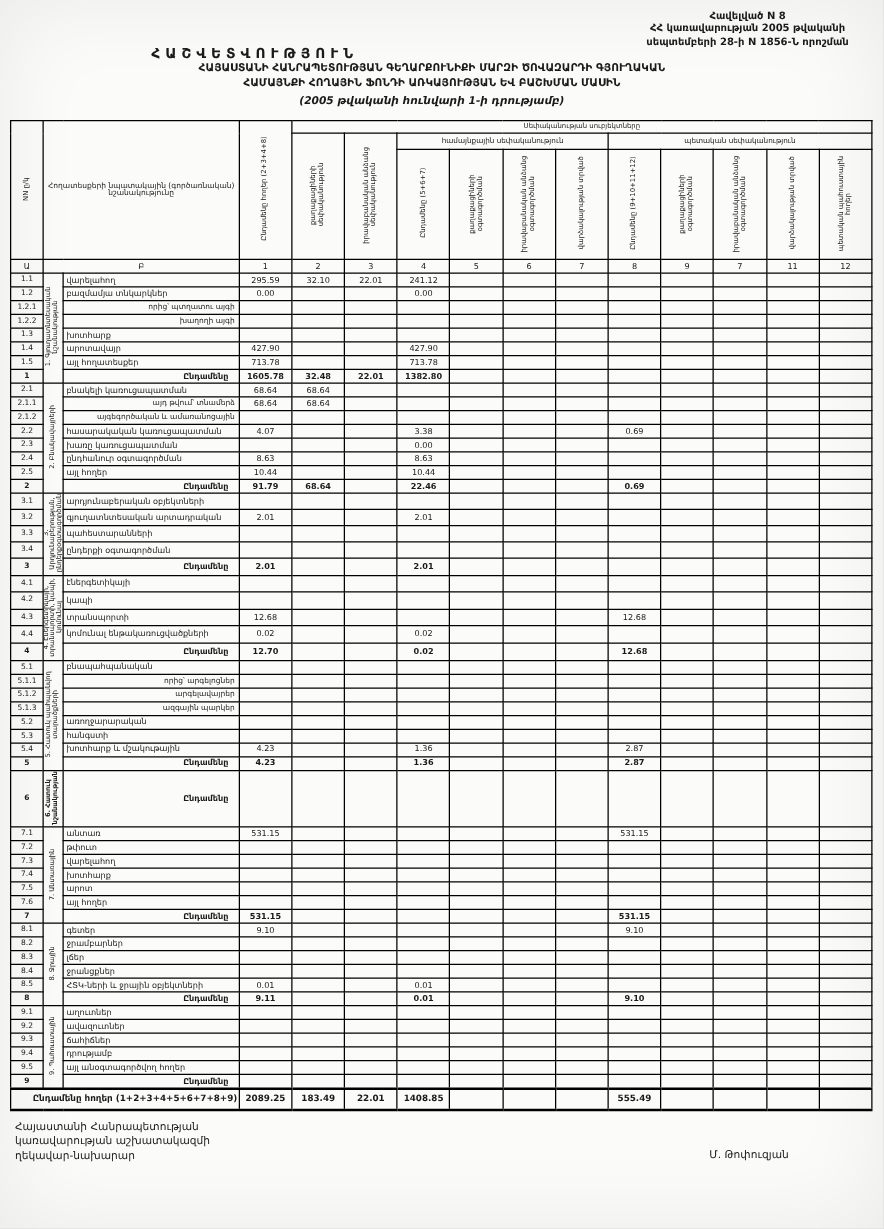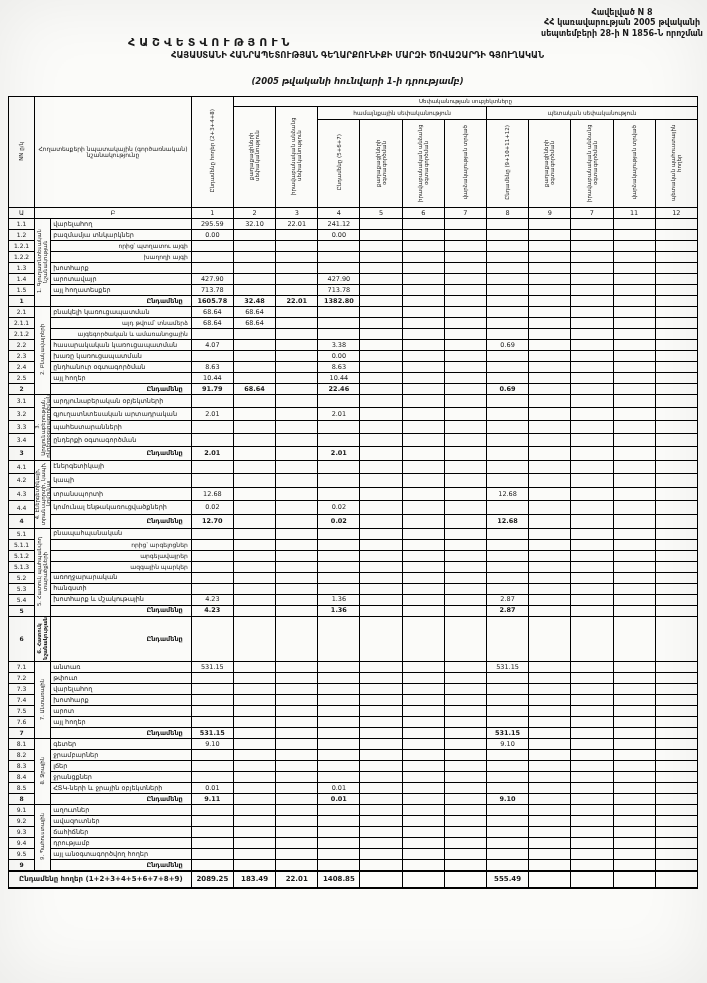--- a/index.html
+++ b/index.html
@@ -1,20 +1,20 @@
 <!DOCTYPE html>
 <html lang="hy"><head>
 <meta charset="utf-8">
 <style>
   * { margin:0; padding:0; box-sizing:border-box; }
   html,body { background:#d9d9d6; }
   body { font-family:"DejaVu Sans", sans-serif; color:#1a1a1a; }
   .page {
     width:707px; height:983px; margin:0 auto; background:#fbfbf9;
-    padding:6px 0 4px 8px; position:relative; overflow:hidden;
+    padding:6px 24px 4px 8px; position:relative; overflow:hidden;
     box-shadow: inset 0 0 70px rgba(0,0,0,0.07);
   }
   
   .head { position:relative; height:90px; }
   .appendix { position:absolute; top:2px; right:4px; text-align:center;
     font-size:8px; font-weight:bold; line-height:1.3; }
   .report-title { position:absolute; top:30px; left:0; width:58%;
     text-align:center; font-size:11px; font-weight:bold; letter-spacing:4px; }
   .sub { position:absolute; left:0; width:100%; text-align:center;
     font-weight:bold; font-size:8.5px; }
@@ -37,40 +37,41 @@
   td.sec { text-align:center; vertical-align:middle; padding:0; }
   td.sec .vtext { display:inline-block; writing-mode:vertical-rl; transform:rotate(180deg);
     font-size:5.3px; line-height:1.05; max-height:92px; white-space:normal; }
   td.name { text-align:left; padding-left:2px; white-space:nowrap; }
   td.name.indent { text-align:right; padding-right:3px; font-size:6px; }
   td.name.tname { text-align:right; padding-right:8px; }
   td.val { text-align:center; }
   tr.total-row td { font-weight:bold; border-top:1.5px solid #000; border-bottom:1.5px solid #000; }
   tr.grand td { font-weight:bold; height:17px; font-size:7px;
     border-top:2px solid #000; border-bottom:2px solid #000; }
-  tr.grand td.gname { text-align:center; padding-left:3px; white-space:nowrap; }
+  tr.grand td.gname { text-align:right; padding-left:3px; white-space:nowrap; }
   
   .footer { display:flex; justify-content:space-between; align-items:flex-end;
     margin-top:8px; padding:0 4px; }
   .footer-left { font-size:8.5px; line-height:1.35; }
   .footer-right { font-size:8.5px; margin-right:48px; padding-bottom:2px; }
 </style>
 </head>
 <body>
 
 <div class="page">
 
   <div class="head">
     <div class="appendix">
       <div>Հավելված N 8</div>
       <div>ՀՀ կառավարության 2005 թվականի</div>
       <div>սեպտեմբերի 28-ի N 1856-Ն որոշման</div>
     </div>
     <div class="report-title">ՀԱՇՎԵՏՎՈՒԹՅՈՒՆ</div>
     <div class="sub sub1">ՀԱՅԱՍՏԱՆԻ ՀԱՆՐԱՊԵՏՈՒԹՅԱՆ ԳԵՂԱՐՔՈՒՆԻՔԻ ՄԱՐԶԻ ԾՈՎԱԶԱՐԴԻ ԳՅՈՒՂԱԿԱՆ</div>
+    <div class="sub sub2">ՀԱՄԱՅՆՔԻ ՀՈՂԱՅԻՆ ՖՈՆԴԻ ԱՌԿԱՅՈՒԹՅԱՆ ԵՎ ԲԱՇԽՄԱՆ ՄԱՍԻՆ</div>
     <div class="sub sub3">(2005 թվականի հունվարի 1-ի դրությամբ)</div>
   </div>
 
   <table>
     <colgroup>
       <col style="width:26px">
         <col style="width:16px">
         <col style="width:140px">
       <col style="width:42px">
         <col style="width:42px">
@@ -1011,14 +1012,22 @@
           <td class="val"></td>
           <td class="val">555.49</td>
           <td class="val"></td>
           <td class="val"></td>
           <td class="val"></td>
           <td class="val"></td>
         </tr>
       </tbody>
   </table>
 
+  <div class="footer">
+    <div class="footer-left">
+      <div>Հայաստանի Հանրապետության</div>
+      <div>կառավարության աշխատակազմի</div>
+      <div>ղեկավար-նախարար</div>
+    </div>
+    <div class="footer-right">Մ. Թոփուզյան</div>
+  </div>
 
 </div>
 
 </body></html>

